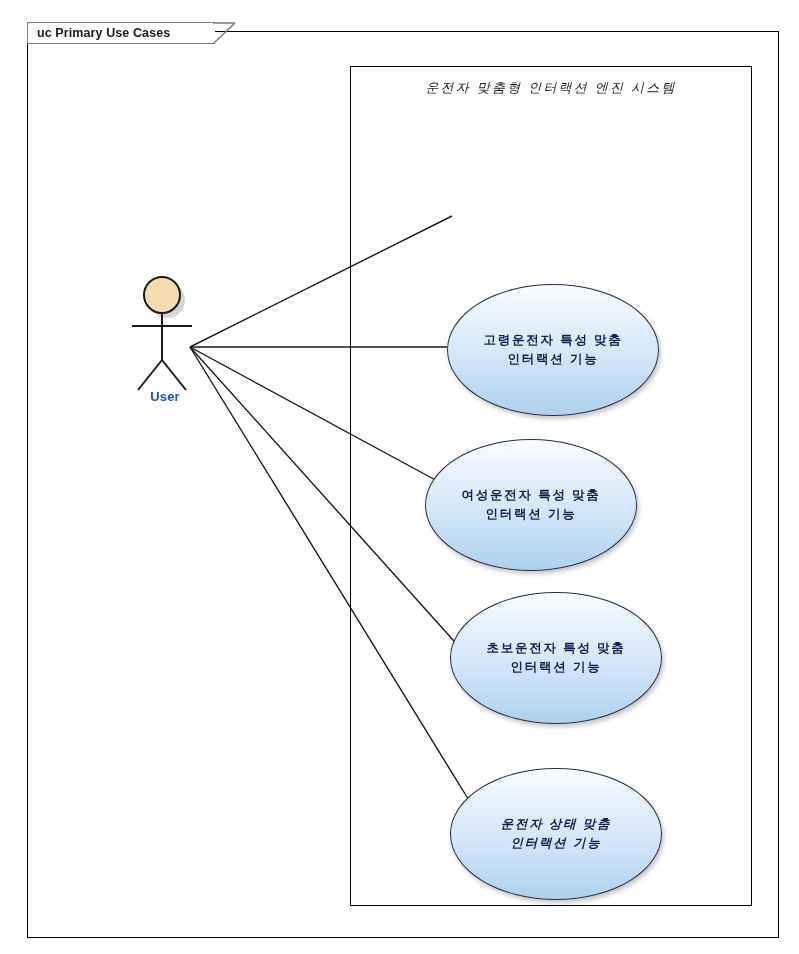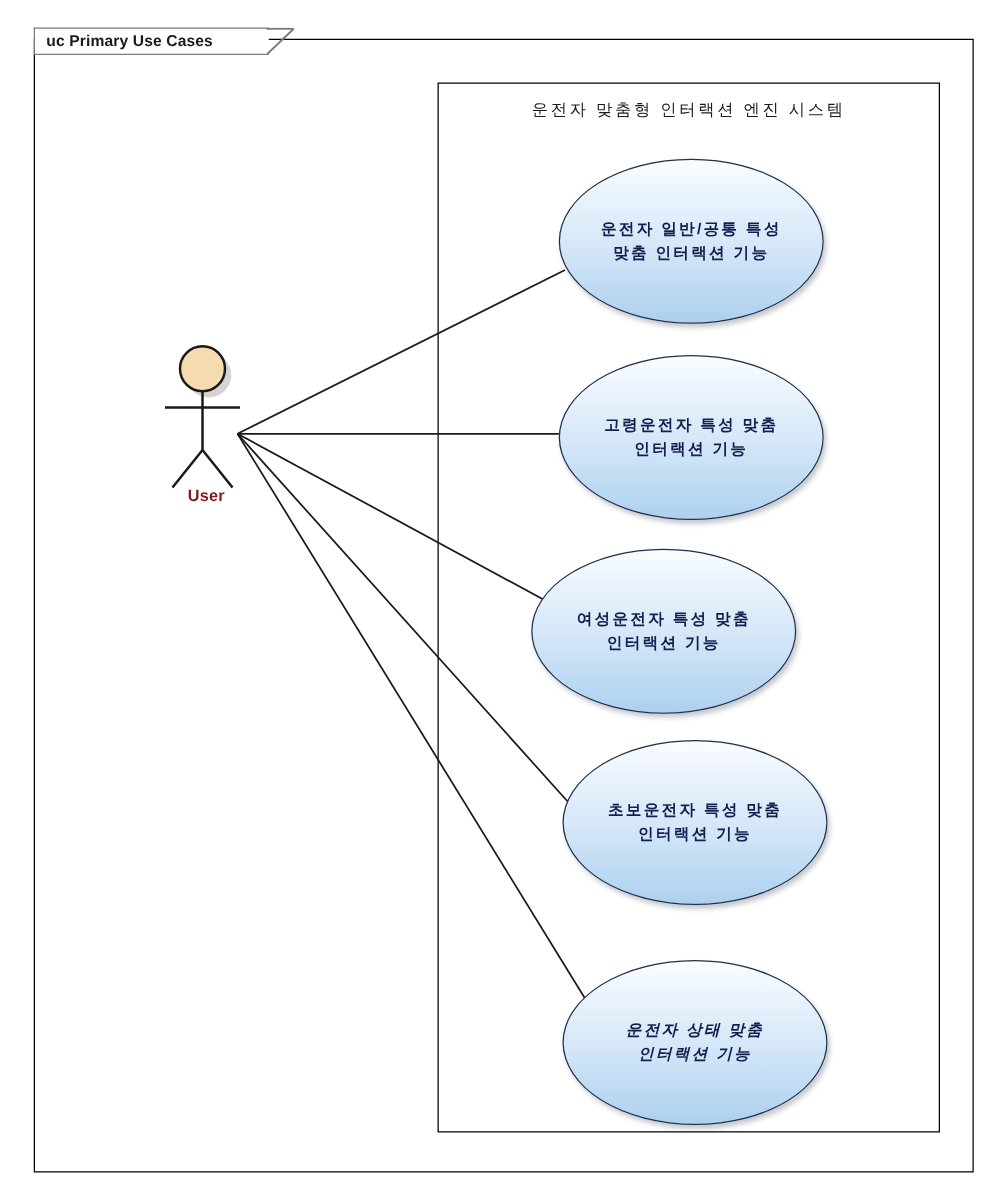--- a/index.html
+++ b/index.html
@@ -82,20 +82,21 @@
   .system-title {
     position: absolute;
     left: 0;
     top: 12px;
     width: 100%;
     text-align: center;
     font-size: 13px;
     color: #1a1a1a;
     letter-spacing: 2.2px;
     white-space: nowrap;
+    font-style: italic;
   }
   .usecase {
     position: absolute;
     width: 212px;
     height: 132px;
     border-radius: 50%;
     border: 1.4px solid #20304a;
     box-sizing: border-box;
     background: linear-gradient(to bottom, #fbfdff 0%, #e9f3fc 22%, #d3e6f8 55%, #bcd9f2 82%, #aed0ee 100%);
     box-shadow: 2px 3px 4px rgba(60,70,90,0.30);
@@ -123,21 +124,21 @@
     z-index: 4;
   }
   .actor-label {
     position: absolute;
     left: 110px;
     top: 389px;
     width: 110px;
     text-align: center;
     font-size: 13px;
     font-weight: bold;
-    color: #7f1d1d;
+    color: #1d4ed8;
     letter-spacing: 0.2px;
     z-index: 4;
   }
   svg { display: block; }
 </style>
 </head>
 <body>
 
 <div id="canvas">
 
@@ -171,24 +172,20 @@
     <circle cx="52" cy="33" r="18" fill="#f5dcae" stroke="#1a1a1a" stroke-width="2"></circle>
     <g stroke="#1a1a1a" stroke-width="2" fill="none" stroke-linecap="butt">
       <line x1="52" y1="51" x2="52" y2="98"></line>
       <line x1="22" y1="64" x2="82" y2="64"></line>
       <line x1="52" y1="98" x2="28" y2="128"></line>
       <line x1="52" y1="98" x2="76" y2="128"></line>
     </g>
   </svg>
   <div class="actor-label">User</div>
 
-  <div class="usecase" style="left:447px; top:127px;">
-    <div class="usecase-label">운전자 일반/공통 특성
-맞춤 인터랙션 기능</div>
-  </div>
 
   <div class="usecase" style="left:447px; top:284px;">
     <div class="usecase-label">고령운전자 특성 맞춤
 인터랙션 기능</div>
   </div>
 
   <div class="usecase" style="left:425px; top:439px;">
     <div class="usecase-label">여성운전자 특성 맞춤
 인터랙션 기능</div>
   </div>

